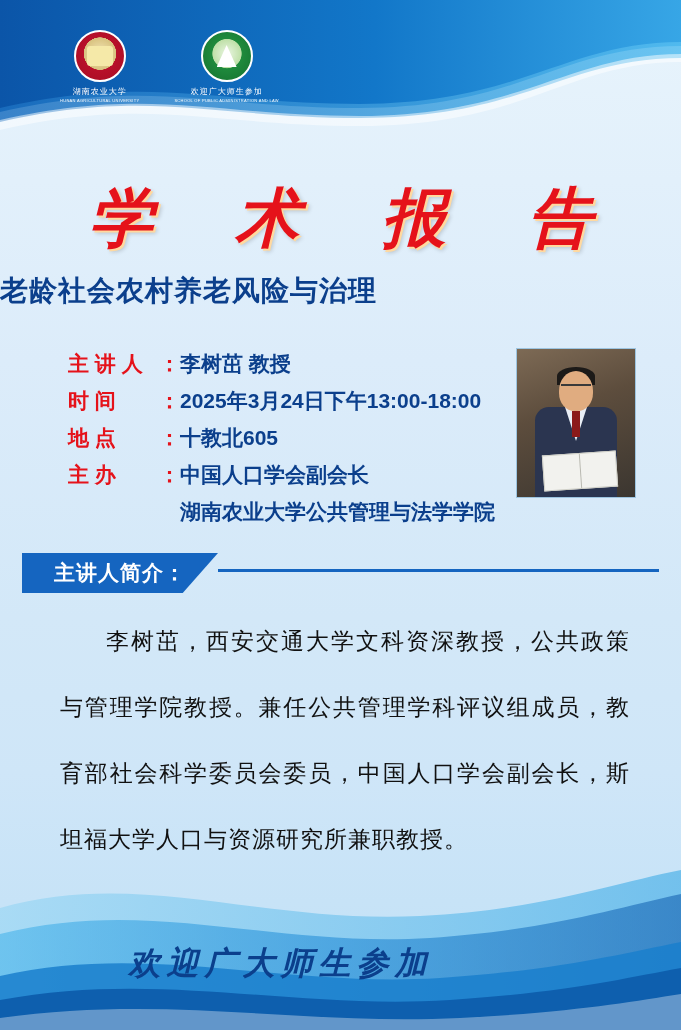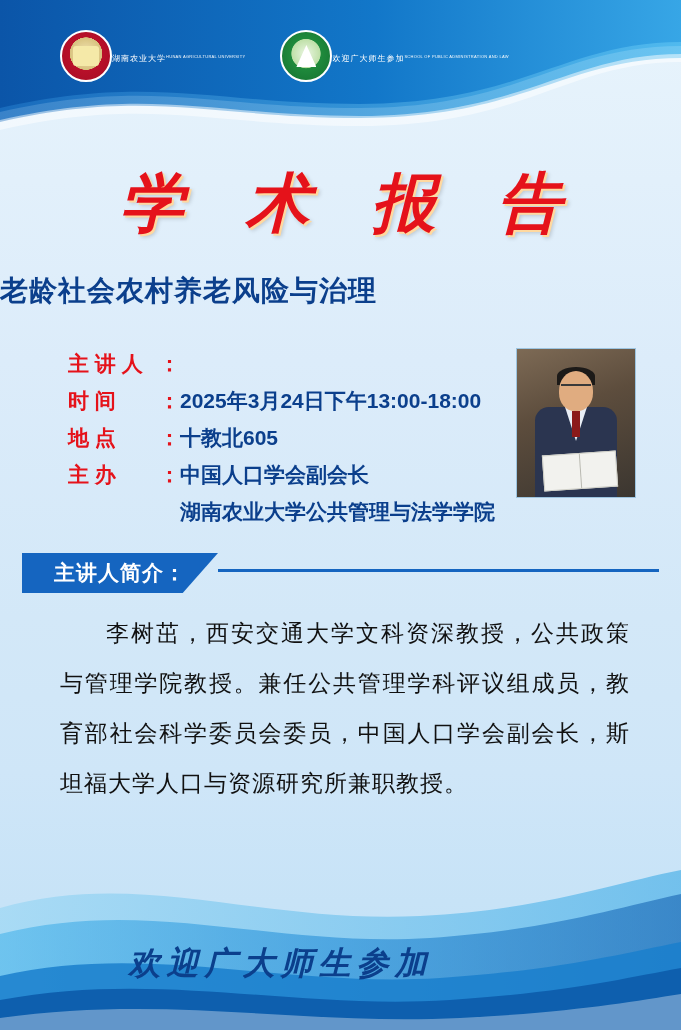--- a/index.html
+++ b/index.html
@@ -38,20 +38,21 @@
     width: 681px;
     height: 85px;
     display: flex;
     align-items: flex-start;
     padding-left: 60px;
     gap: 35px;
     box-sizing: border-box;
   }
   .logo-block {
     display: flex;
+    flex-direction: column;
     align-items: center;
     color: #ffffff;
   }
   .logo-seal {
     width: 52px;
     height: 52px;
     border-radius: 50%;
     border: 2px solid #ffffff;
     background: radial-gradient(circle at 50% 45%, #f3e6b8 0%, #d8c27e 45%, #b8102a 46%, #a50d24 100%);
     box-sizing: border-box;
@@ -84,24 +85,24 @@
     font-size: 4px;
     letter-spacing: 0.3px;
     margin-top: 1px;
     white-space: nowrap;
     opacity: .95;
   }
 
   
   .main-title {
     position: absolute;
-    left: 0; top: 160px;
+    left: 0; top: 175px;
     width: 681px;
     text-align: center;
-    font-family: Liberation Sans, sans-serif;
+    font-family: Liberation Mono, monospace;
     font-size: 64px;
     font-weight: bold;
     letter-spacing: 22px;
     text-indent: 22px;
     color: #e5121a;
     text-shadow: 2px 2px 0 #ffd9a0, 3px 3px 4px rgba(0,0,0,0.18);
     font-style: italic;
   }
 
   .subtitle {
@@ -245,21 +246,21 @@
     background: #1565c0;
   }
 
   
   .bio {
     position: absolute;
     left: 60px;
     top: 608px;
     width: 570px;
     font-size: 23px;
-    line-height: 50px;
+    line-height: 66px;
     color: #111111;
     text-align: justify;
     text-indent: 46px;
     letter-spacing: 1px;
   }
 
   
   .bottom-band {
     position: absolute;
     left: 0; bottom: 0;
@@ -327,20 +328,21 @@
 
   <div class="main-title">学 术 报 告</div>
   <div class="subtitle">老龄社会农村养老风险与治理</div>
 
   <div class="info">
     <div class="info-row">
       <div class="info-label">
         <span>主 讲 人</span>
         <span class="lab-colon">：</span>
       </div>
+      <div class="info-value">李树茁  教授</div>
     </div>
     <div class="info-row">
       <div class="info-label">
         <span>时      间</span>
         <span class="lab-colon">：</span>
       </div>
       <div class="info-value">2025年3月24日下午13:00-18:00</div>
     </div>
     <div class="info-row">
       <div class="info-label">

